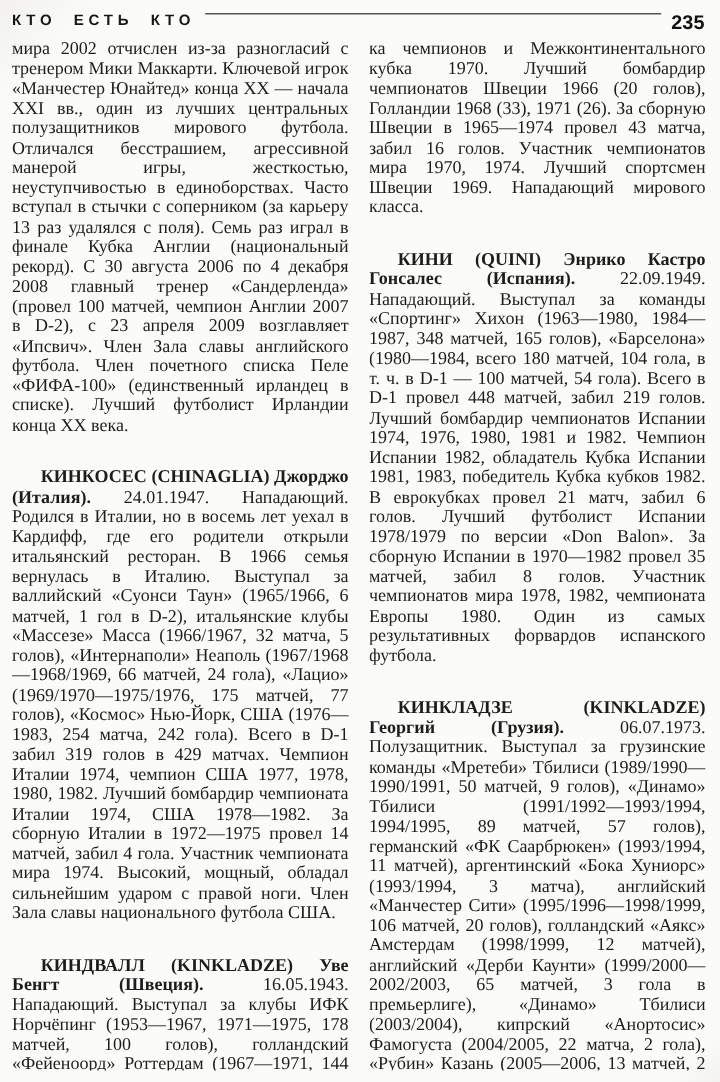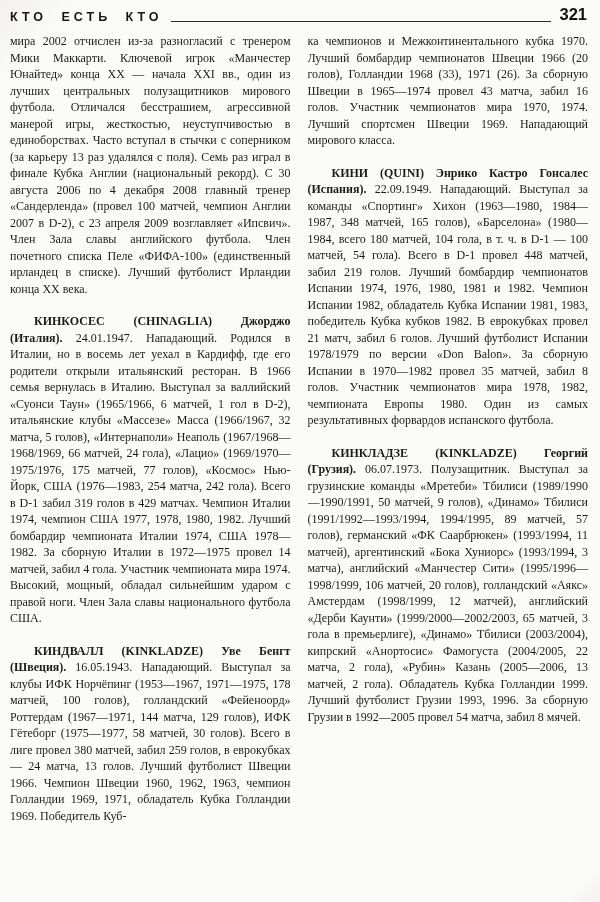--- a/index.html
+++ b/index.html
@@ -11,21 +11,21 @@
   .page {
     position: relative;
     width: 600px; height: 902px;
     background: linear-gradient(135deg, #f2f1ee 0%, #fbfbf9 6%, #fbfbf9 97%, #f3f2ef 100%);
     overflow: hidden;
     box-sizing: border-box;
     color: #1c1c1c;
   }
   .header {
     display: flex;
-    align-items: flex-end;
+    align-items: flex-start;
     padding: 10px 13px 0 10px;
     height: 24px;
     box-sizing: border-box;
   }
   .header .title {
     font-family: "Liberation Sans", "DejaVu Sans", sans-serif;
     font-weight: bold;
     font-size: 12.5px;
     letter-spacing: 4px;
     word-spacing: 7px;
@@ -52,42 +52,42 @@
     overflow: hidden;
     box-sizing: border-box;
   }
   .col {
     flex: 1 1 0;
     min-width: 0;
     overflow: hidden;
   }
   .para {
     margin: 0;
-    font-size: 12px;
+    font-size: 15px;
     line-height: 16.5px;
     text-align: justify;
     hyphens: auto;
     -webkit-hyphens: auto;
     color: #1c1c1c;
   }
   .para.entry {
     text-indent: 24px;
-    margin-top: 16px;
+    margin-top: 27px;
   }
   .para .lead { font-weight: bold; }
 </style>
 </head>
 <body>
 
 <div class="page">
 
   <div class="header">
     <span class="title">КТО ЕСТЬ КТО</span>
     <span class="rule"></span>
-    <span class="pagenum">321</span>
+    <span class="pagenum">235</span>
   </div>
 
   <div class="body-cols">
 
     <div class="col">
       <p class="para"><span>мира 2002 отчислен из-за разногласий с тренером Мики Маккарти. Ключевой игрок «Манчестер Юнайтед» конца XX — начала XXI вв., один из лучших центральных полузащитников мирового футбола. Отличался бесстрашием, агрессивной манерой игры, жесткостью, неуступчивостью в единоборствах. Часто вступал в стычки с соперником (за карьеру 13 раз удалялся с поля). Семь раз играл в финале Кубка Англии (национальный рекорд). С 30 августа 2006 по 4 декабря 2008 главный тренер «Сандерленда» (провел 100 матчей, чемпион Англии 2007 в D-2), с 23 апреля 2009 возглавляет «Ипсвич». Член Зала славы английского футбола. Член почетного списка Пеле «ФИФА-100» (единственный ирландец в списке). Лучший футболист Ирландии конца XX века.</span></p>
       <p class="para entry">
         <b class="lead">КИНКОСЕС (CHINAGLIA) Джорджо (Италия).</b>
         <span>24.01.1947. Нападающий. Родился в Италии, но в восемь лет уехал в Кардифф, где его родители открыли итальянский ресторан. В 1966 семья вернулась в Италию. Выступал за валлийский «Суонси Таун» (1965/1966, 6 матчей, 1 гол в D-2), итальянские клубы «Массезе» Масса (1966/1967, 32 матча, 5 голов), «Интернаполи» Неаполь (1967/1968—1968/1969, 66 матчей, 24 гола), «Лацио» (1969/1970—1975/1976, 175 матчей, 77 голов), «Космос» Нью-Йорк, США (1976—1983, 254 матча, 242 гола). Всего в D-1 забил 319 голов в 429 матчах. Чемпион Италии 1974, чемпион США 1977, 1978, 1980, 1982. Лучший бомбардир чемпионата Италии 1974, США 1978—1982. За сборную Италии в 1972—1975 провел 14 матчей, забил 4 гола. Участник чемпионата мира 1974. Высокий, мощный, обладал сильнейшим ударом с правой ноги. Член Зала славы национального футбола США.</span>
       </p>

